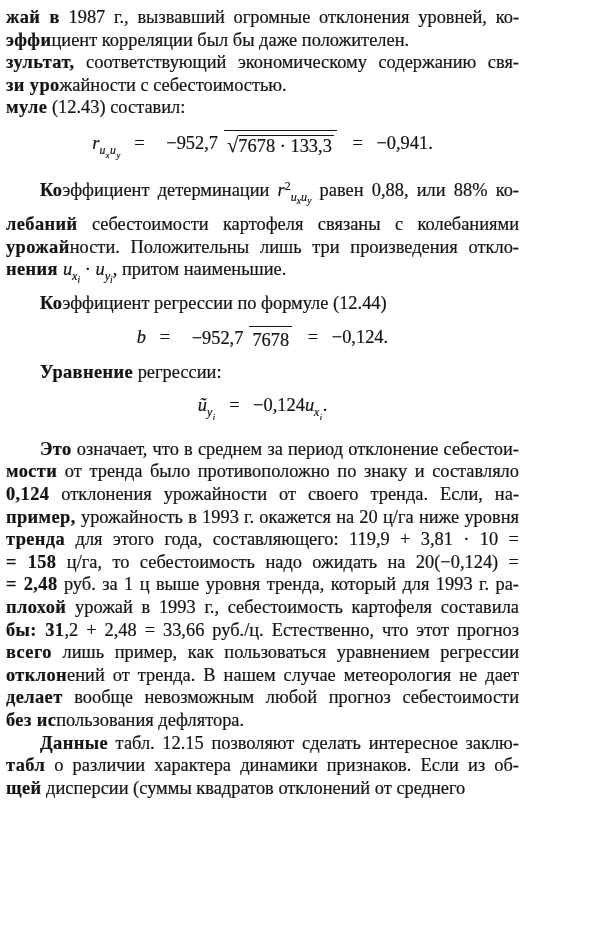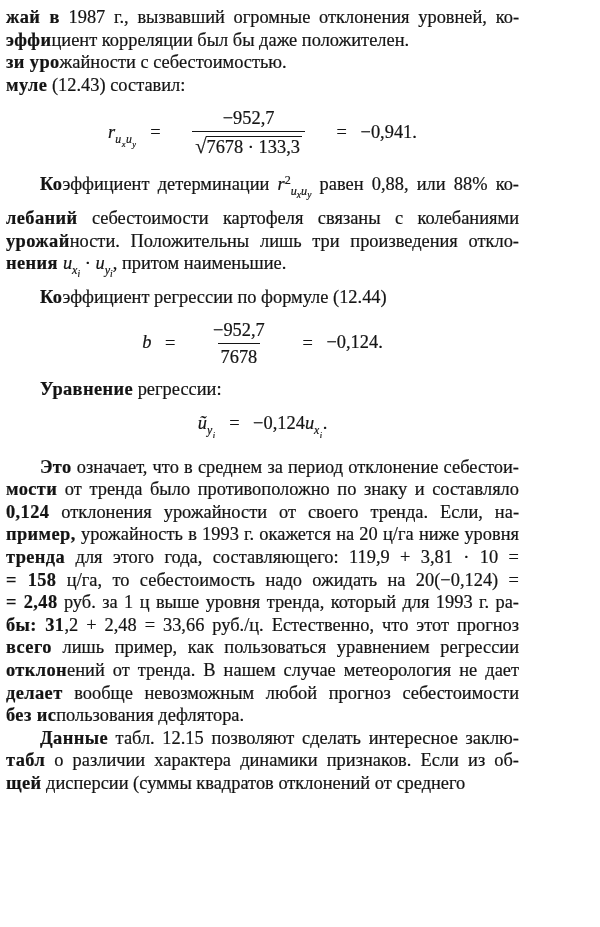--- a/index.html
+++ b/index.html
@@ -22,36 +22,37 @@
   .seg-sub2{font-style:italic;font-size:52%;vertical-align:-0.85em;}
   .seg-sup{font-size:66%;vertical-align:0.5em;}
   
   .formula{text-align:center;margin:11px 0 9px;}
   .formula .math{display:inline-block;white-space:nowrap;}
   .mi{font-style:italic;}
   .mn{font-style:normal;}
   .mo{margin:0 9px;font-style:normal;}
   .msub{font-size:64%;font-style:italic;vertical-align:-0.45em;letter-spacing:0.5px;}
   .msub .msub2{font-size:72%;font-style:italic;vertical-align:-0.45em;}
-  .frac{display:inline-flex;flex-direction:column;align-items:center;vertical-align:middle;margin:0 18px;line-height:1.25;}
+  .frac{display:inline-flex;flex-direction:row;align-items:center;vertical-align:middle;margin:0 2px;line-height:1.25;}
   .frac .num{padding:0 6px 1px;}
   .frac .den{border-top:1.6px solid #141414;padding:2px 3px 0;white-space:nowrap;}
   .sqrt-sign{font-style:normal;font-size:112%;}
   .radicand{border-top:1.3px solid #141414;padding-right:2px;}
 </style>
 </head>
 <body>
 
 <div class="page">
 
   <div class="para">
       <div class="line just"><span class="seg-b">жай в</span><span class="seg-n"> 1987 г., вызвавший огромные отклонения уровней, ко-</span></div>
       <div class="line"><span class="seg-b">эффи</span><span class="seg-n">циент корреляции был бы даже положителен.</span></div>
     </div>
   <div class="para">
+      <div class="line just"><span class="seg-b">зультат,</span><span class="seg-n"> соответствующий экономическому содержанию свя-</span></div>
       <div class="line"><span class="seg-b">зи уро</span><span class="seg-n">жайности с себестоимостью.</span></div>
     </div>
   <div class="para">
       <div class="line"><span class="seg-b">муле</span><span class="seg-n"> (12.43) составил:</span></div>
     </div>
 
   <div class="formula">
     <span class="math">
       <span class="mi">r</span><span class="msub"><span>u</span><span class="msub2">x</span><span>u</span><span class="msub2">y</span></span>
       <span class="mo">=</span>
@@ -100,20 +101,21 @@
   </div>
 
   <div class="para">
       <div class="line indent just"><span class="seg-b">Это</span><span class="seg-n"> означает, что в среднем за период отклонение себестои-</span></div>
       <div class="line just"><span class="seg-b">мости</span><span class="seg-n"> от тренда было противоположно по знаку и составляло</span></div>
       <div class="line just"><span class="seg-b">0,124</span><span class="seg-n"> отклонения урожайности от своего тренда. Если, на-</span></div>
       <div class="line just"><span class="seg-b">пример,</span><span class="seg-n"> урожайность в 1993 г. окажется на 20 ц/га ниже уровня</span></div>
       <div class="line just"><span class="seg-b">тренда</span><span class="seg-n"> для этого года, составляющего: 119,9 + 3,81 · 10 =</span></div>
       <div class="line just"><span class="seg-b">= 158</span><span class="seg-n"> ц/га, то себестоимость надо ожидать на 20(−0,124) =</span></div>
       <div class="line just"><span class="seg-b">= 2,48</span><span class="seg-n"> руб. за 1 ц выше уровня тренда, который для 1993 г. ра-</span></div>
+      <div class="line just"><span class="seg-b">плохой</span><span class="seg-n"> урожай в 1993 г., себестоимость картофеля составила</span></div>
       <div class="line just"><span class="seg-b">бы: 31</span><span class="seg-n">,2 + 2,48 = 33,66 руб./ц. Естественно, что этот прогноз</span></div>
       <div class="line just"><span class="seg-b">всего</span><span class="seg-n"> лишь пример, как пользоваться уравнением регрессии</span></div>
       <div class="line just"><span class="seg-b">отклон</span><span class="seg-n">ений от тренда. В нашем случае метеорология не дает</span></div>
       <div class="line just"><span class="seg-b">делает</span><span class="seg-n"> вообще невозможным любой прогноз себестоимости</span></div>
       <div class="line"><span class="seg-b">без ис</span><span class="seg-n">пользования дефлятора.</span></div>
     </div>
   <div class="para">
       <div class="line indent just"><span class="seg-b">Данные</span><span class="seg-n"> табл. 12.15 позволяют сделать интересное заклю-</span></div>
       <div class="line just"><span class="seg-b">табл</span><span class="seg-n"> о различии характера динамики признаков. Если из об-</span></div>
       <div class="line"><span class="seg-b">щей</span><span class="seg-n"> дисперсии (суммы квадратов отклонений от среднего</span></div>

